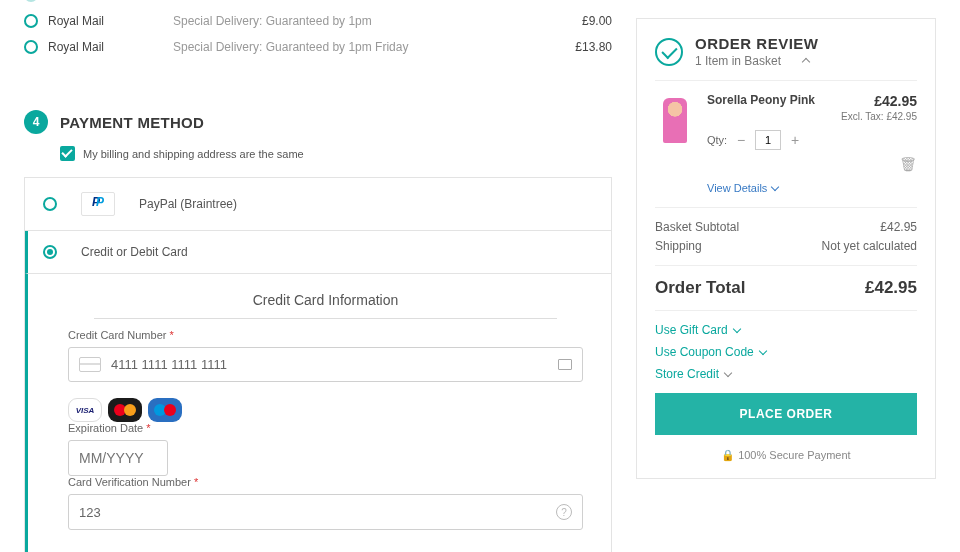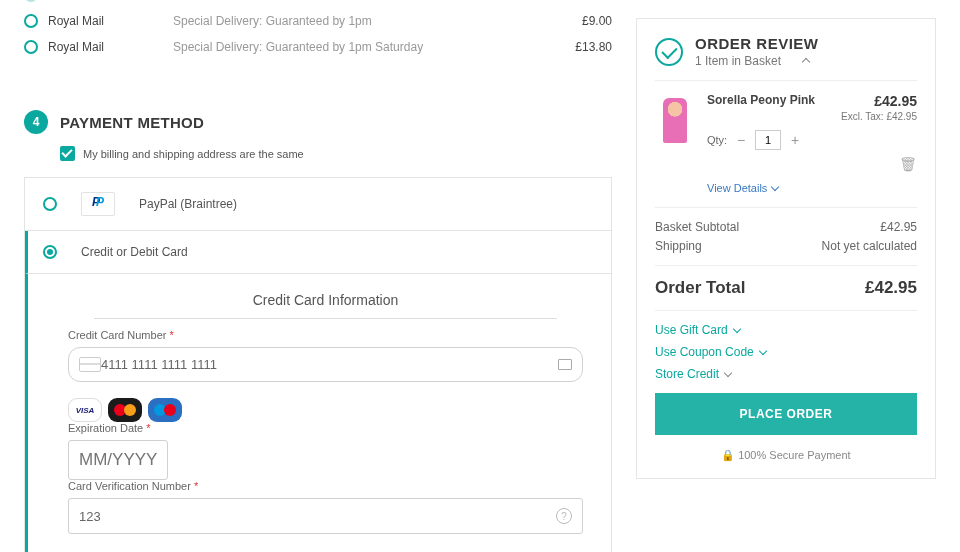--- a/index.html
+++ b/index.html
@@ -34,34 +34,34 @@
   .pay-opt.selected { border-left: 3px solid #0aa89e; padding-left: 15px; }
   .cc-form { border-left: 3px solid #0aa89e; padding: 18px 28px 22px 40px; }
   .paypal-logo { width: 34px; height: 24px; border: 1px solid #e2e2e2; border-radius: 2px; display: flex; align-items: center; justify-content: center; font-size: 9px; color: #003087; font-style: italic; font-weight: bold; position: relative; }
   .paypal-logo::before { content: "P"; position: absolute; font-size: 12px; color: #003087; left: 10px; top: 2px; font-style: italic; }
   .paypal-logo::after { content: "P"; position: absolute; font-size: 12px; color: #009cde; left: 14px; top: 2px; font-style: italic; }
   .pay-name { font-size: 12px; color: #555; }
 
   .cc-title { text-align: center; font-size: 14px; color: #555; margin-bottom: 10px; border-bottom: 1px solid #ddd; padding-bottom: 10px; width: 90%; margin-left: auto; margin-right: auto; }
   .field-label { font-size: 11px; color: #666; margin: 0 0 6px; }
   .req { color: #d33; }
-  .cc-num { display: flex; align-items: center; border: 1px solid #d0d0d0; border-radius: 12px; padding: 9px 10px; gap: 0; }
+  .cc-num { display: flex; align-items: center; border: 1px solid #d0d0d0; border-radius: 3px; padding: 9px 10px; gap: 10px; }
   .cc-icon { width: 22px; height: 15px; border: 1px solid #ccc; border-radius: 2px; background: linear-gradient(#fff 40%, #ddd 40%, #ddd 55%, #fff 55%); }
   .cc-num input { border: none; outline: none; font-size: 13px; color: #666; flex: 1; background: transparent; }
   .addr-icon { width: 14px; height: 11px; border: 1px solid #aaa; border-radius: 1px; position: relative; }
   .card-logos { display: flex; gap: 6px; margin-top: 16px; }
   .clogo { width: 34px; height: 24px; border-radius: 9px; display: flex; align-items: center; justify-content: center; font-size: 8px; font-weight: bold; }
   .visa { border: 1px solid #ddd; color: #1a1f71; font-style: italic; }
   .mc { background: #1b1b1b; position: relative; }
   .mc::before { content:""; width:12px; height:12px; border-radius:50%; background:#eb001b; position:absolute; left:6px; }
   .mc::after { content:""; width:12px; height:12px; border-radius:50%; background:#f79e1b; position:absolute; right:6px; }
   .mae { background: #2a6fc1; position: relative; }
   .mae::before { content:""; width:12px; height:12px; border-radius:50%; background:#0099df; position:absolute; left:6px; }
   .mae::after { content:""; width:12px; height:12px; border-radius:50%; background:#eb001b; position:absolute; right:6px; }
-  .small-input { border: 1px solid #d0d0d0; border-radius: 3px; padding: 9px 10px; width: 100px; font-size: 17px; color: #888; }
+  .small-input { border: 1px solid #d0d0d0; border-radius: 3px; padding: 9px 10px; width: 100px; font-size: 14px; color: #888; }
   .wide-input { display: flex; align-items: center; border: 1px solid #d0d0d0; border-radius: 3px; padding: 9px 10px; gap: 10px; }
   .wide-input input { border: none; outline: none; font-size: 13px; color: #666; flex: 1; background: transparent; }
   .help { width: 16px; height: 16px; border: 1px solid #bbb; border-radius: 50%; color: #bbb; font-size: 10px; display: flex; align-items: center; justify-content: center; }
 
   
   .review { border: 1px solid #e5e5e5; padding: 16px 18px; }
   .rev-head { display: flex; align-items: center; gap: 12px; }
   .check-circ { width: 28px; height: 28px; border: 2px solid #0aa89e; border-radius: 50%; position: relative; }
   .check-circ::after { content:""; position:absolute; left:8px; top:4px; width:7px; height:12px; border: solid #0aa89e; border-width:0 2px 2px 0; transform:rotate(45deg); }
   .rev-title { font-size: 15px; font-weight: 600; color: #3a3a3a; letter-spacing: .5px; }
@@ -106,21 +106,21 @@
     </div>
     <div class="ship-row">
       <span class="radio"></span>
       <span class="carrier">Royal Mail</span>
       <span class="method">Special Delivery: Guaranteed by 1pm</span>
       <span class="price">£9.00</span>
     </div>
     <div class="ship-row">
       <span class="radio"></span>
       <span class="carrier">Royal Mail</span>
-      <span class="method">Special Delivery: Guaranteed by 1pm Saturday</span>
+      <span class="method">Special Delivery: Guaranteed by 1pm Friday</span>
       <span class="price">£13.80</span>
     </div>
 
     <div class="section">
       <div class="sec-head">
         <div class="step-no">4</div>
         <div class="sec-title">PAYMENT METHOD</div>
       </div>
       <div class="check-line">
         <span class="cbox"></span>

